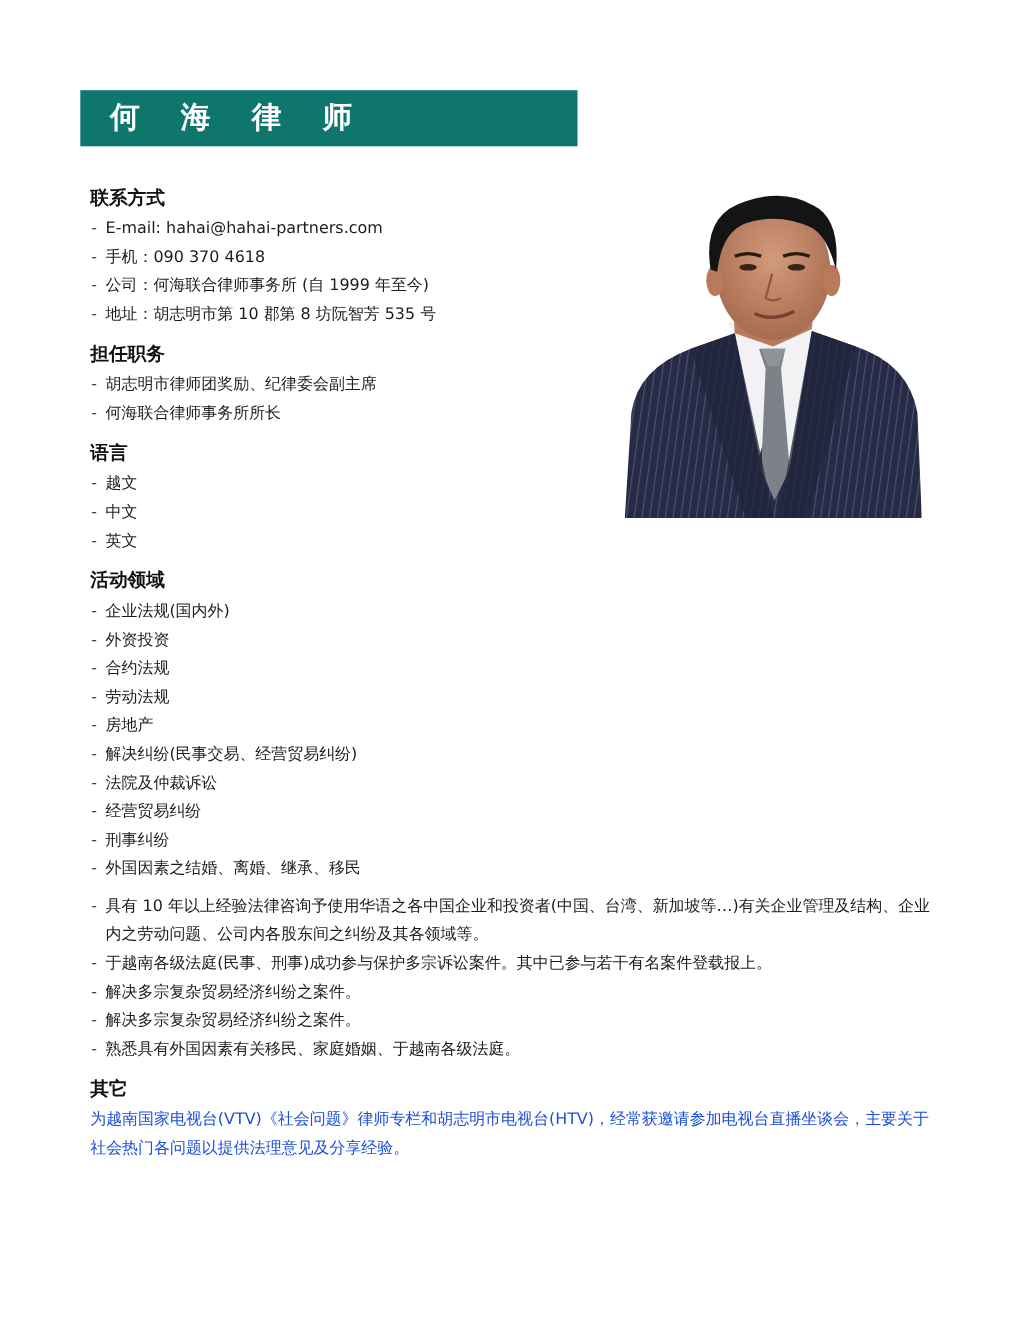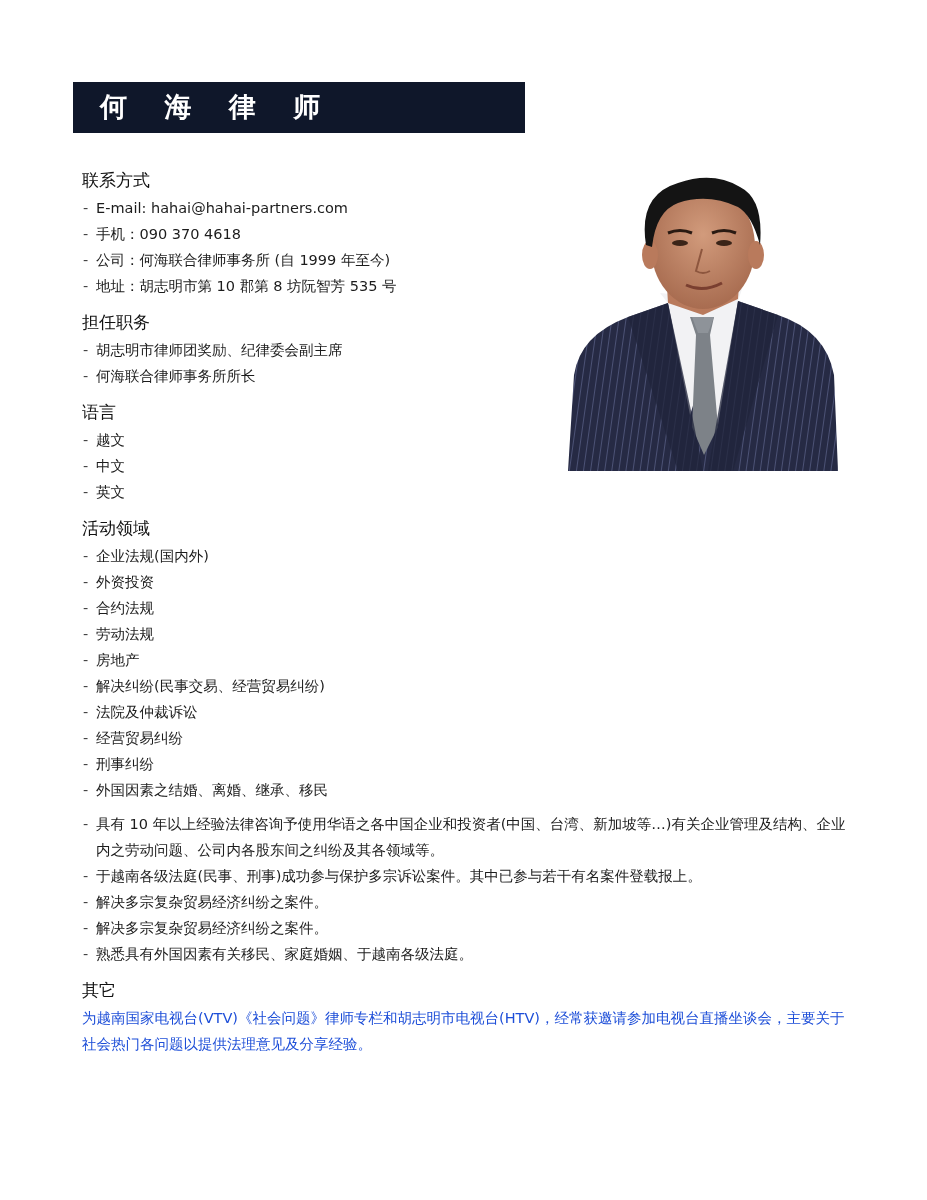--- a/index.html
+++ b/index.html
@@ -1,22 +1,22 @@
 <!DOCTYPE html>
 <html><head>
   <meta charset="utf-8">
   <style>
     html, body { margin: 0; padding: 0; background: #ffffff; }
     body { width: 927px; height: 1200px; position: relative; overflow: hidden;
            font-family: "DejaVu Sans", "Liberation Sans", sans-serif; color: #1a1a1a; }
-    .banner { position: absolute; left: 73px; top: 82px; width: 452px; height: 51px; background: #0f172a; }
+    .banner { position: absolute; left: 73px; top: 82px; width: 452px; height: 51px; background: #0f766e; }
     .banner-title { position: absolute; left: 27px; top: 8px; font-size: 27px; font-weight: bold;
                     color: #ffffff; letter-spacing: 14px; line-height: 34px; white-space: nowrap; }
     .content { position: absolute; left: 82px; top: 165px; width: 780px; }
-    .section-heading { font-size: 17px; font-weight: normal; color: #111; height: 30px; line-height: 30px; margin: 0; white-space: nowrap; }
+    .section-heading { font-size: 17px; font-weight: bold; color: #111; height: 30px; line-height: 30px; margin: 0; white-space: nowrap; }
     .list { margin: 0 0 8px 0; padding: 0; list-style: none; }
     .list li { position: relative; font-size: 14.5px; line-height: 26px; padding-left: 14px; white-space: nowrap; color: #1c1c1c; }
     .list li.wrap { white-space: normal; }
     .list li .dash { position: absolute; left: 1px; top: 0; color: #444; }
     .para { font-size: 14.5px; line-height: 26px; margin: 0; color: #1d4ed8; width: 770px; }
     .photo { position: absolute; left: 568px; top: 175px; width: 270px; height: 296px; }
     .photo svg { display: block; }
   </style>
 </head>
 <body>

